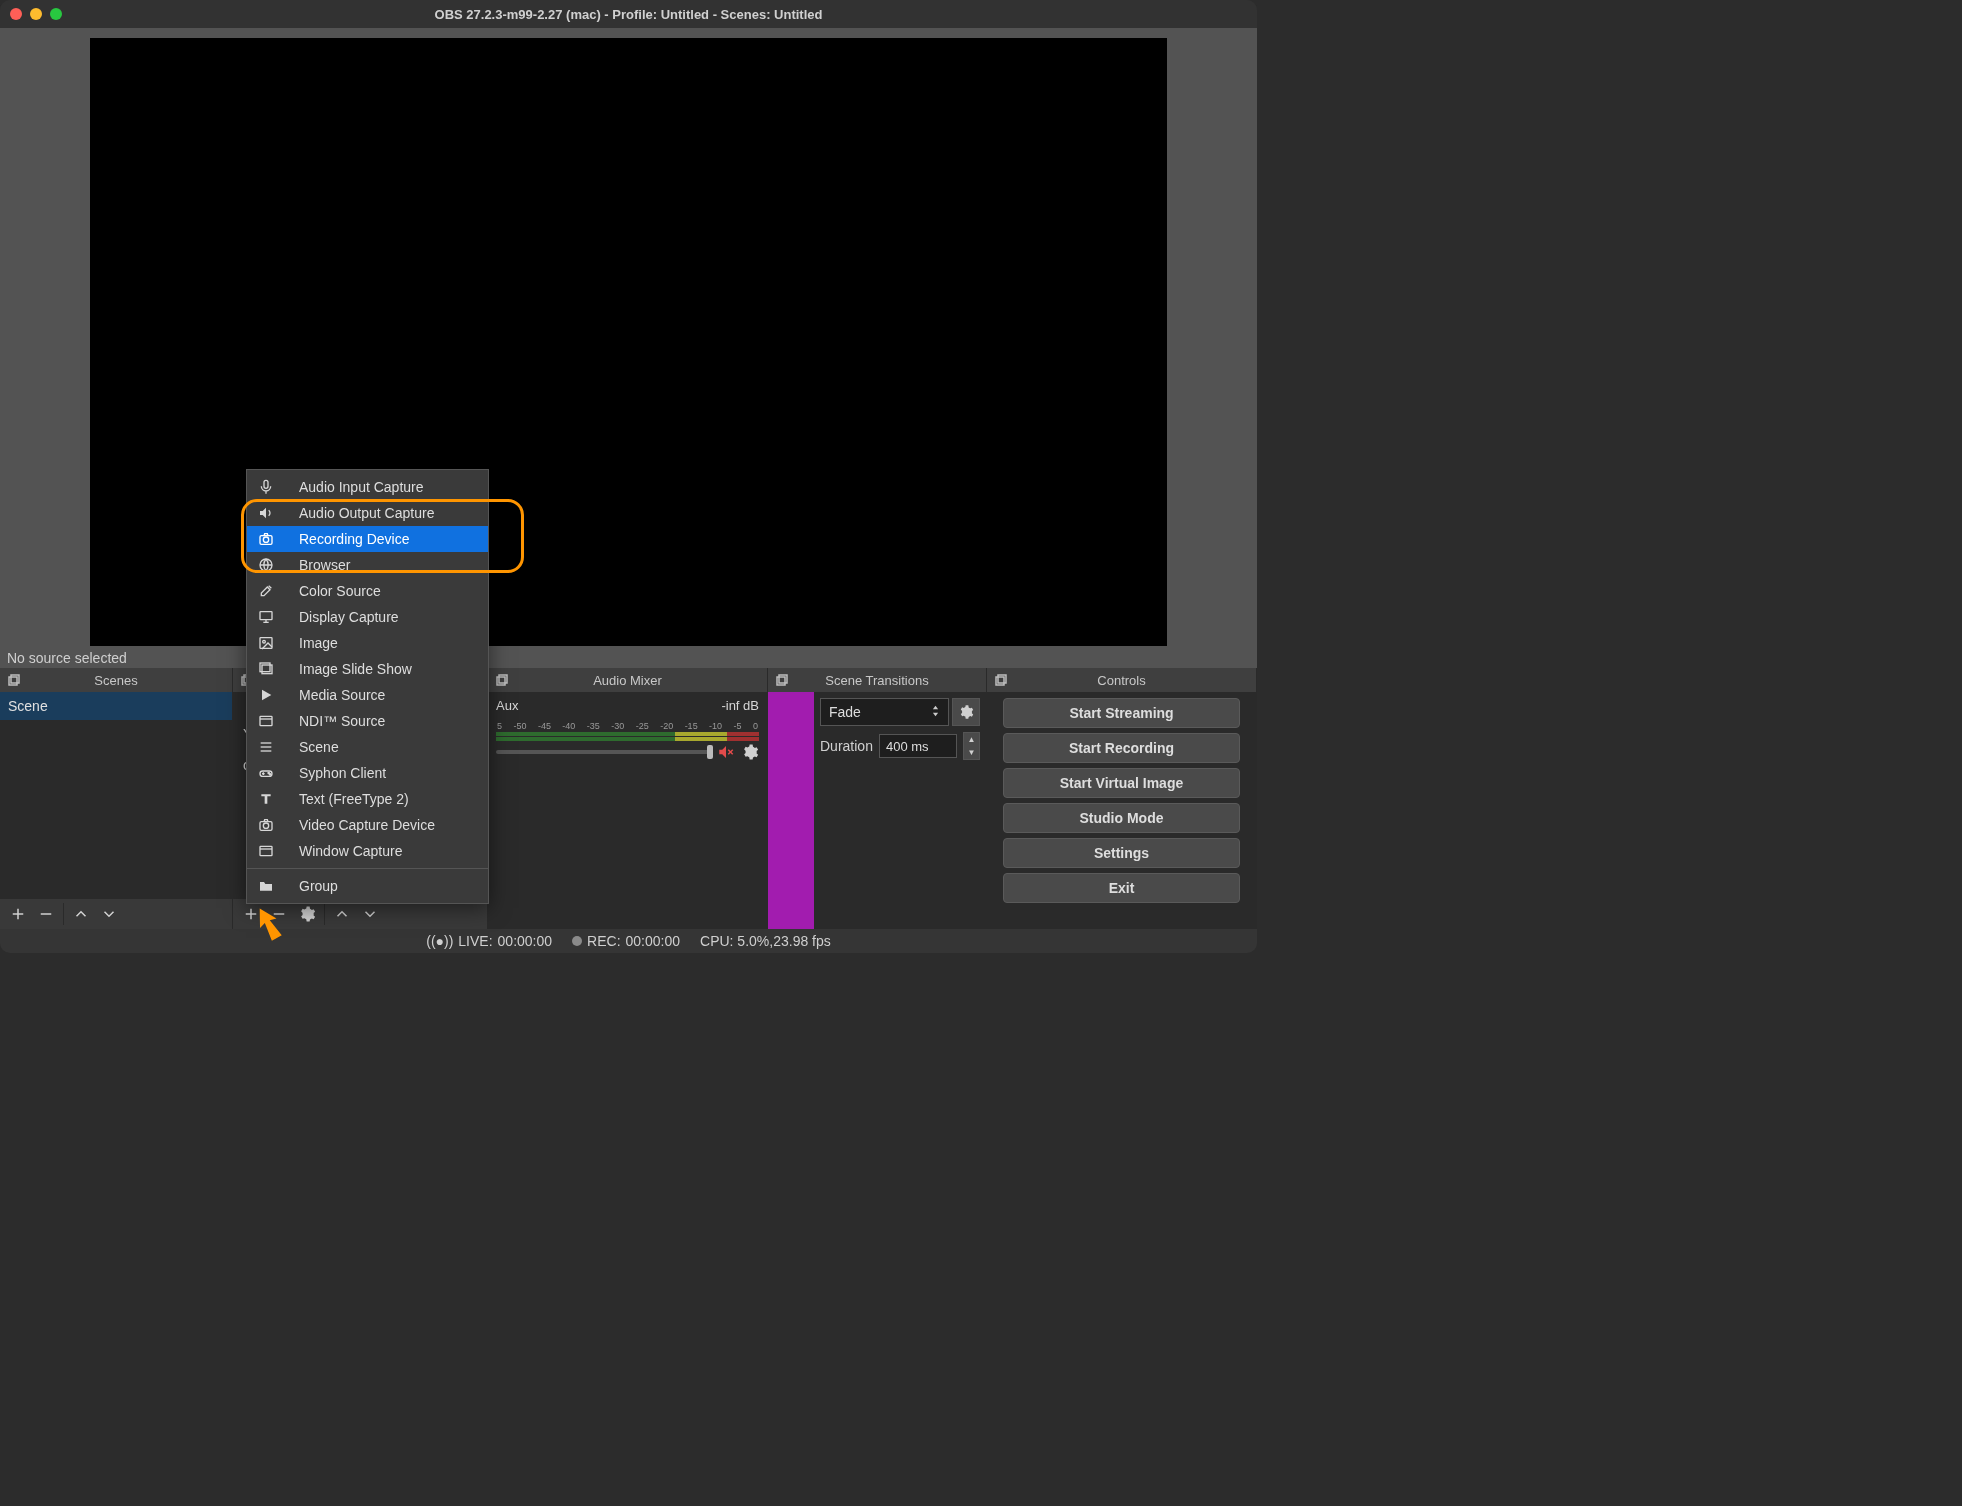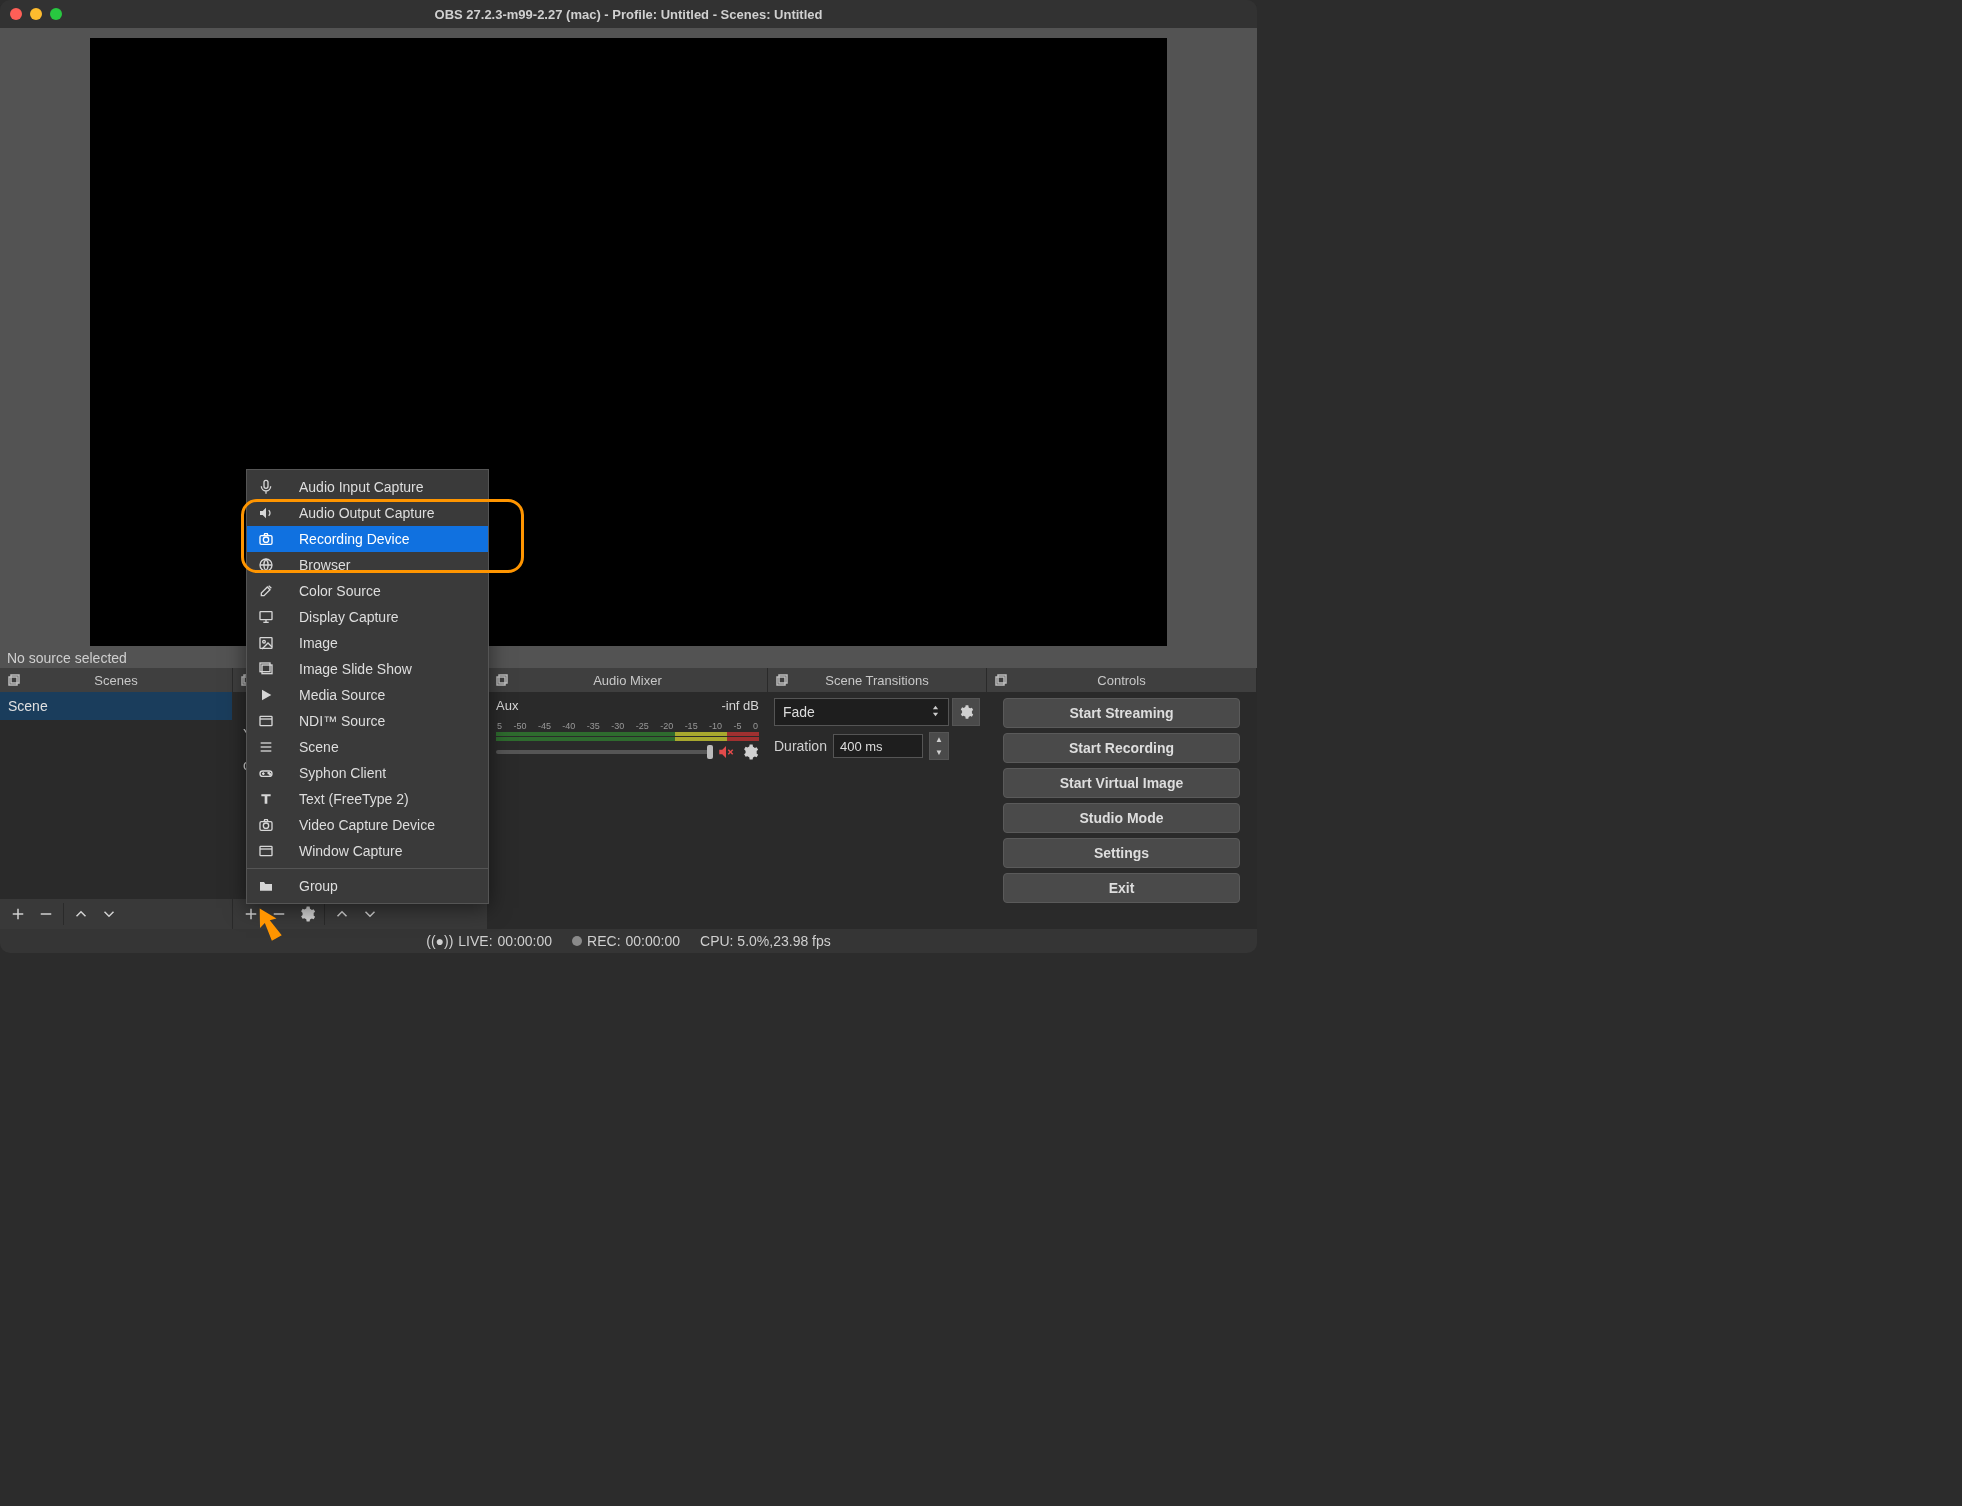--- a/index.html
+++ b/index.html
@@ -46,21 +46,21 @@
 .meter { height:14px; margin-top:8px; position:relative; background:#2a2a2a; }
 .meter-ticks { display:flex; justify-content:space-between; font-size:9px; color:#999; padding:0 1px; }
 .meter-bar { height:4px; background:linear-gradient(to right,#2e6b2e 0%,#2e6b2e 68%,#a8a82e 68%,#a8a82e 88%,#a03030 88%,#a03030 100%); margin-top:1px; }
 .meter-bar2 { height:4px; background:linear-gradient(to right,#2e6b2e 0%,#2e6b2e 68%,#a8a82e 68%,#a8a82e 88%,#a03030 88%,#a03030 100%); margin-top:1px; }
 .slider-row { display:flex; align-items:center; gap:6px; margin-top:8px; }
 .slider { flex:1; height:4px; background:#555; position:relative; border-radius:2px; }
 .slider-thumb { position:absolute; right:-2px; top:-5px; width:6px; height:14px; background:#bbb; border-radius:2px; }
 .mute-icon { width:18px; height:18px; color:#e24b4b; }
 .gear-icon { width:18px; height:18px; color:#d0d0d0; }
 
-.trans-body { padding:6px; display:flex; flex-direction:column; gap:6px; }
+.trans-body { padding:6px; display:flex; flex-direction:column; gap:6px;margin-left:46px; }
 .select-row { display:flex; gap:3px; }
 .select { flex:1; background:#1e1e1e; border:1px solid #555; padding:4px 8px; color:#ddd; font-size:14px; display:flex; align-items:center; justify-content:space-between; }
 .sq-btn { width:28px; height:28px; background:#4a4a4a; border:1px solid #555; display:flex; align-items:center; justify-content:center; color:#ddd; }
 .dur-row { display:flex; align-items:center; gap:6px; font-size:14px; color:#d0d0d0; }
 .spinner { width:90px; height:24px; background:#1e1e1e; border:1px solid #555; padding:2px 6px; color:#ddd; font-size:13px; display:flex; align-items:center; }
 .spin-btns { width:20px; height:28px; display:flex; flex-direction:column; background:#4a4a4a; border:1px solid #555; }
 .spin-btns div { flex:1; display:flex; align-items:center; justify-content:center; font-size:8px; }
 
 .controls-body { padding:6px 16px; display:flex; flex-direction:column; gap:5px; }
 .ctrl-btn { background:#4a4a4a; border:1px solid #5a5a5a; border-radius:4px; padding:6px; text-align:center; color:#dedede; font-size:14px; cursor:pointer;font-weight:bold; }

